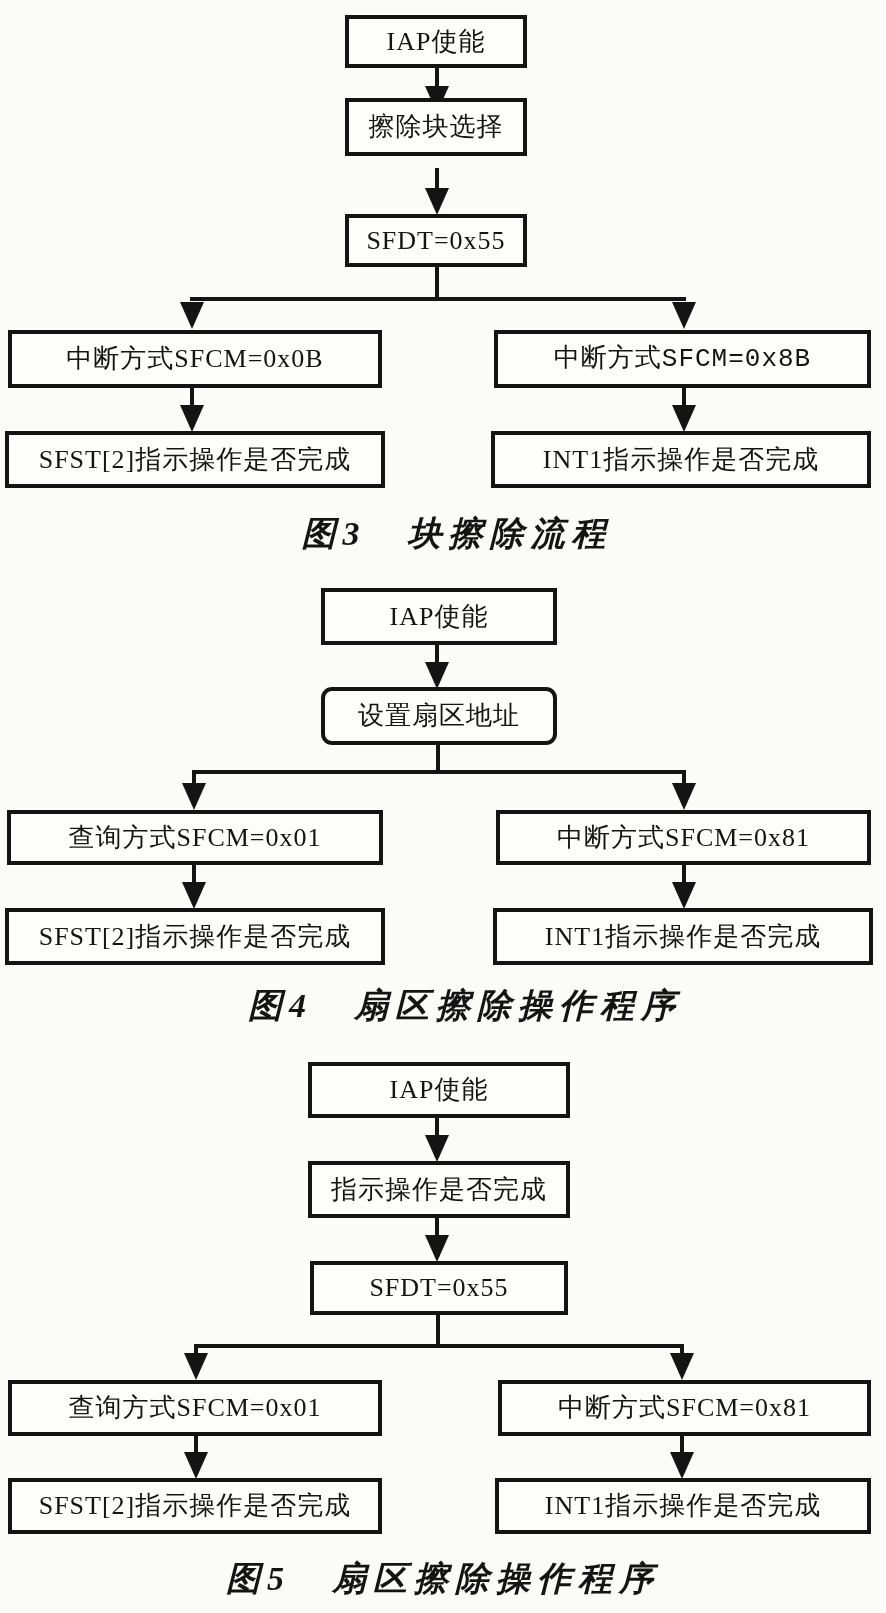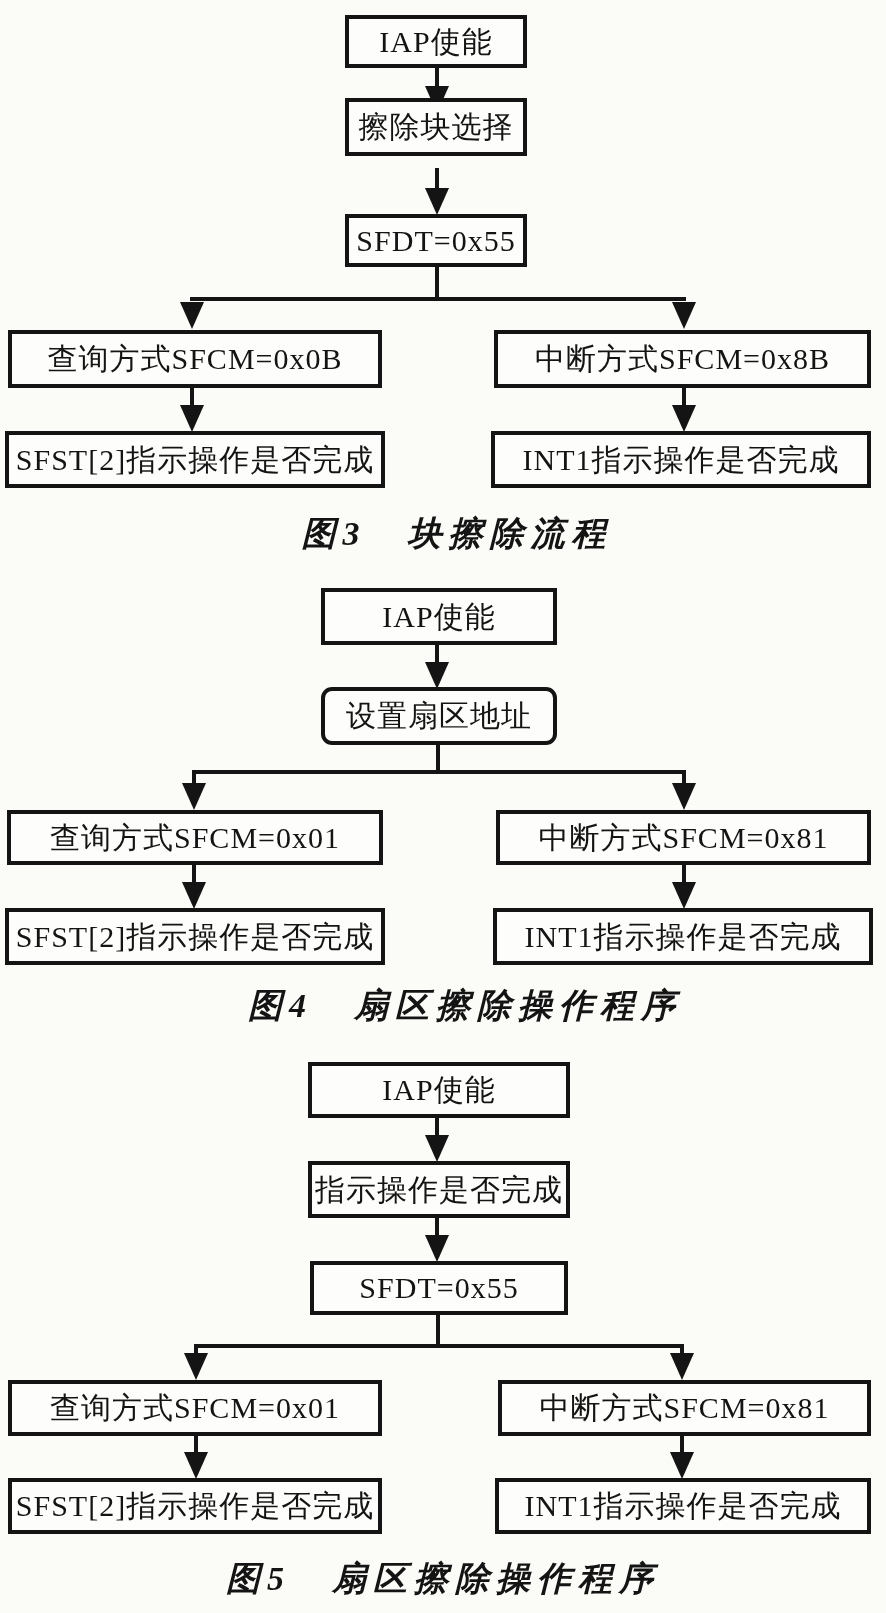--- a/index.html
+++ b/index.html
@@ -11,21 +11,21 @@
     font-family:"Liberation Serif","DejaVu Serif",serif;
     color:#141414;
     overflow:hidden;
   }
   .node{
     position:absolute;
     box-sizing:border-box;
     border:4px solid #141414;
     background:#fdfdfb;
     display:flex;align-items:center;justify-content:center;
-    font-size:30px;line-height:1;letter-spacing:1px;
+    font-size:26px;line-height:1;letter-spacing:1px;
     white-space:nowrap;
   }
   .stem{position:absolute;width:4px;background:#141414;}
   .hline{position:absolute;height:4px;background:#141414;}
   .head{
     position:absolute;width:0;height:0;
     border-left:12px solid transparent;
     border-right:12px solid transparent;
     border-top:27px solid #141414;
   }
@@ -46,21 +46,21 @@
   #f3a2h{left:425px;top:188px;}
   #f3n3{left:345px;top:214px;width:182px;height:53px;}
   #f3js{left:435px;top:265px;height:35px;}
   #f3jh{left:190px;top:297px;width:496px;}
   #f3lh{left:180px;top:302px;}
   #f3rh{left:672px;top:302px;}
   #f3l1{left:8px;top:330px;width:374px;height:58px;}
   #f3las{left:190px;top:386px;height:24px;}
   #f3lah{left:180px;top:405px;}
   #f3l2{left:5px;top:431px;width:380px;height:57px;}
-  #f3r1{left:494px;top:330px;width:377px;height:58px;}
+  #f3r1{left:494px;top:330px;width:377px;height:58px;font-family:Liberation Mono, monospace;}
   #f3ras{left:682px;top:386px;height:24px;}
   #f3rah{left:672px;top:405px;}
   #f3r2{left:491px;top:431px;width:380px;height:57px;}
   #f3cap{top:511px;transform:translateX(14px);}
 
   
   #f4n1{left:321px;top:588px;width:236px;height:57px;}
   #f4a1s{left:435px;top:643px;height:24px;}
   #f4a1h{left:425px;top:662px;}
   #f4n2{left:321px;top:687px;width:236px;height:58px;border-radius:11px;}
@@ -118,21 +118,21 @@
     <div class="stem" id="f3a2s"></div>
     <div class="head" id="f3a2h"></div>
 
     <div class="node" id="f3n3">SFDT=0x55</div>
 
     <div class="stem" id="f3js"></div>
     <div class="hline" id="f3jh"></div>
     <div class="head" id="f3lh"></div>
     <div class="head" id="f3rh"></div>
 
-    <div class="node" id="f3l1">查询方式SFCM=0x0B</div>
+    <div class="node" id="f3l1">中断方式SFCM=0x0B</div>
     <div class="stem" id="f3las"></div>
     <div class="head" id="f3lah"></div>
     <div class="node" id="f3l2">SFST[2]指示操作是否完成</div>
 
     <div class="node" id="f3r1">中断方式SFCM=0x8B</div>
     <div class="stem" id="f3ras"></div>
     <div class="head" id="f3rah"></div>
     <div class="node" id="f3r2">INT1指示操作是否完成</div>
 
     <div class="caption" id="f3cap">图3　块擦除流程</div>

